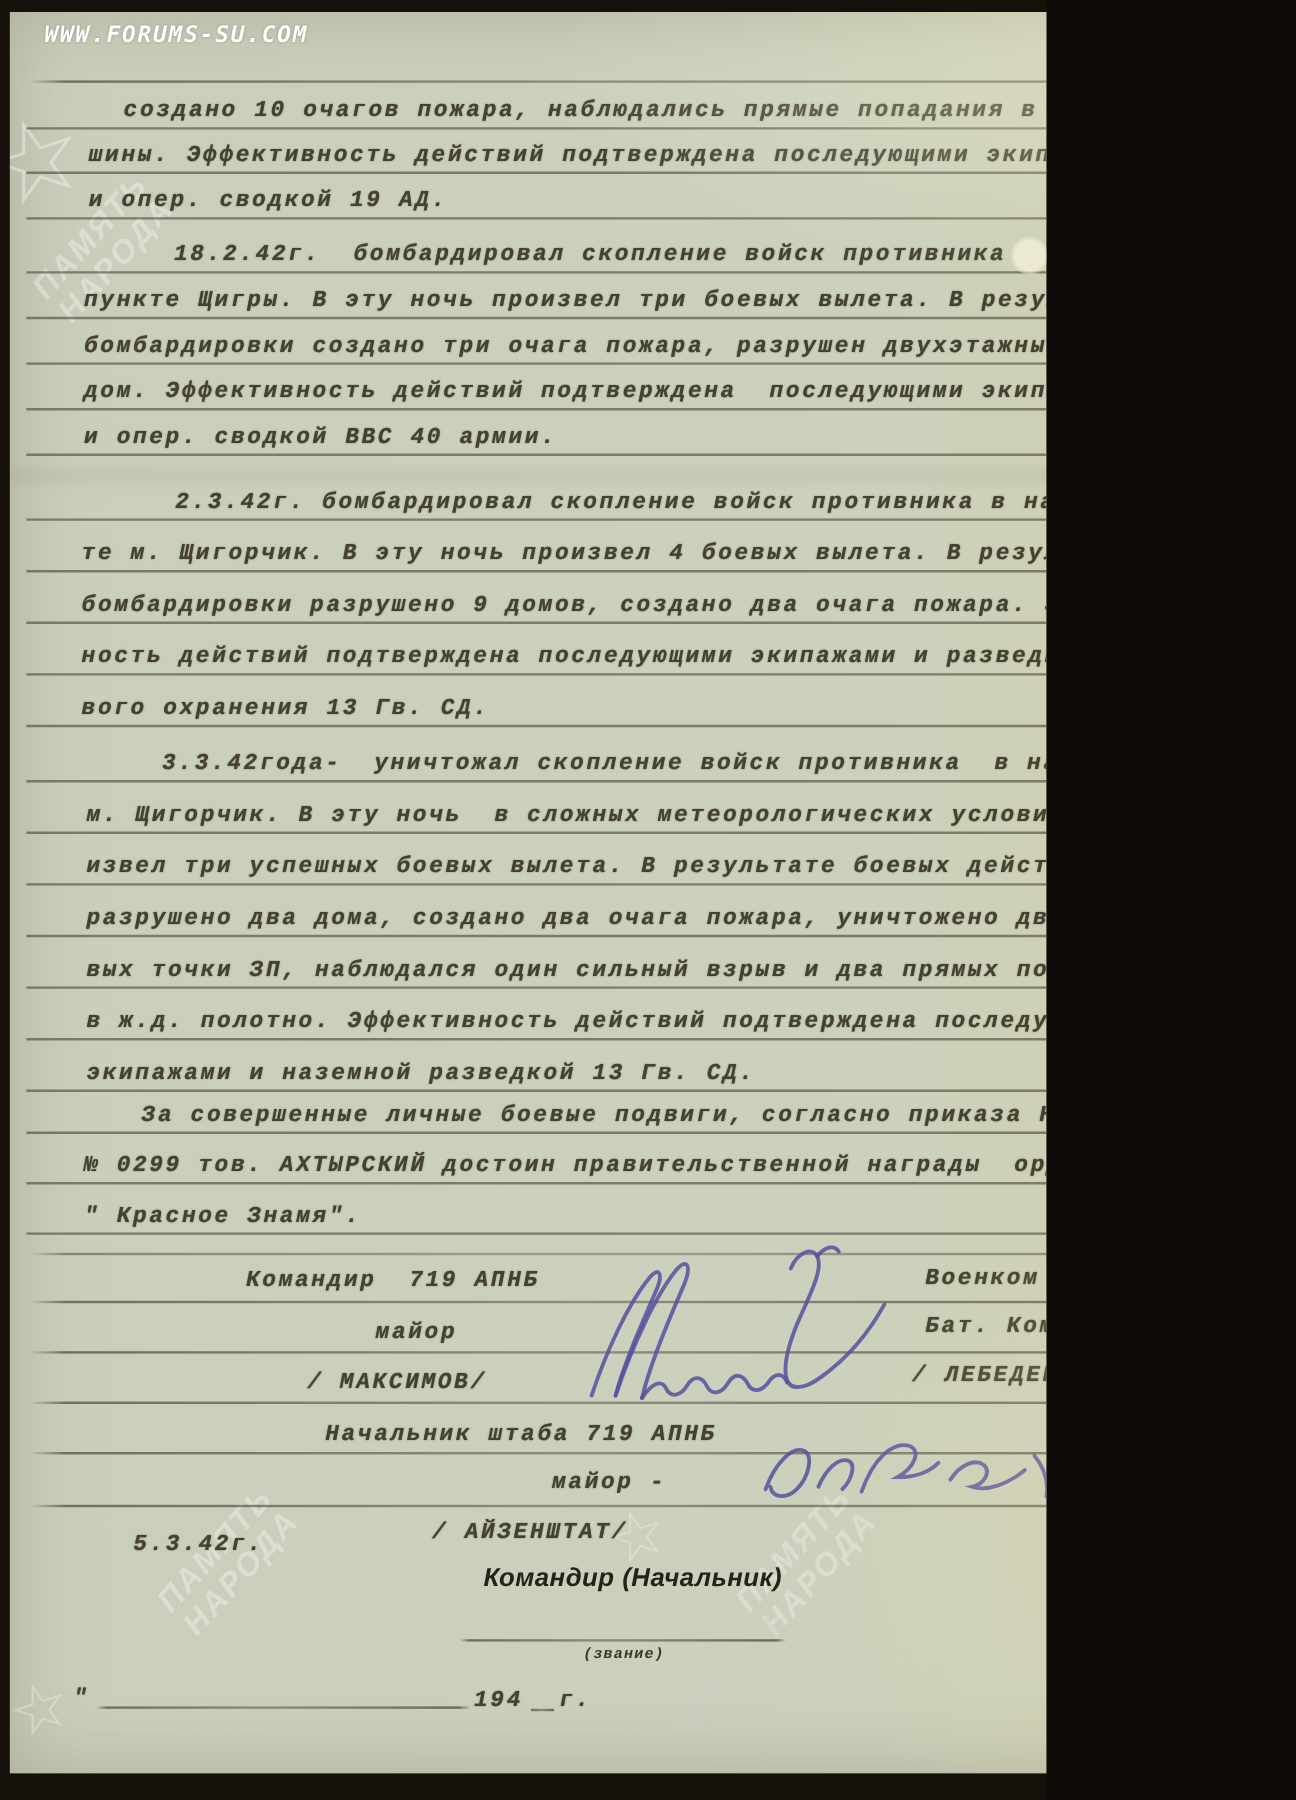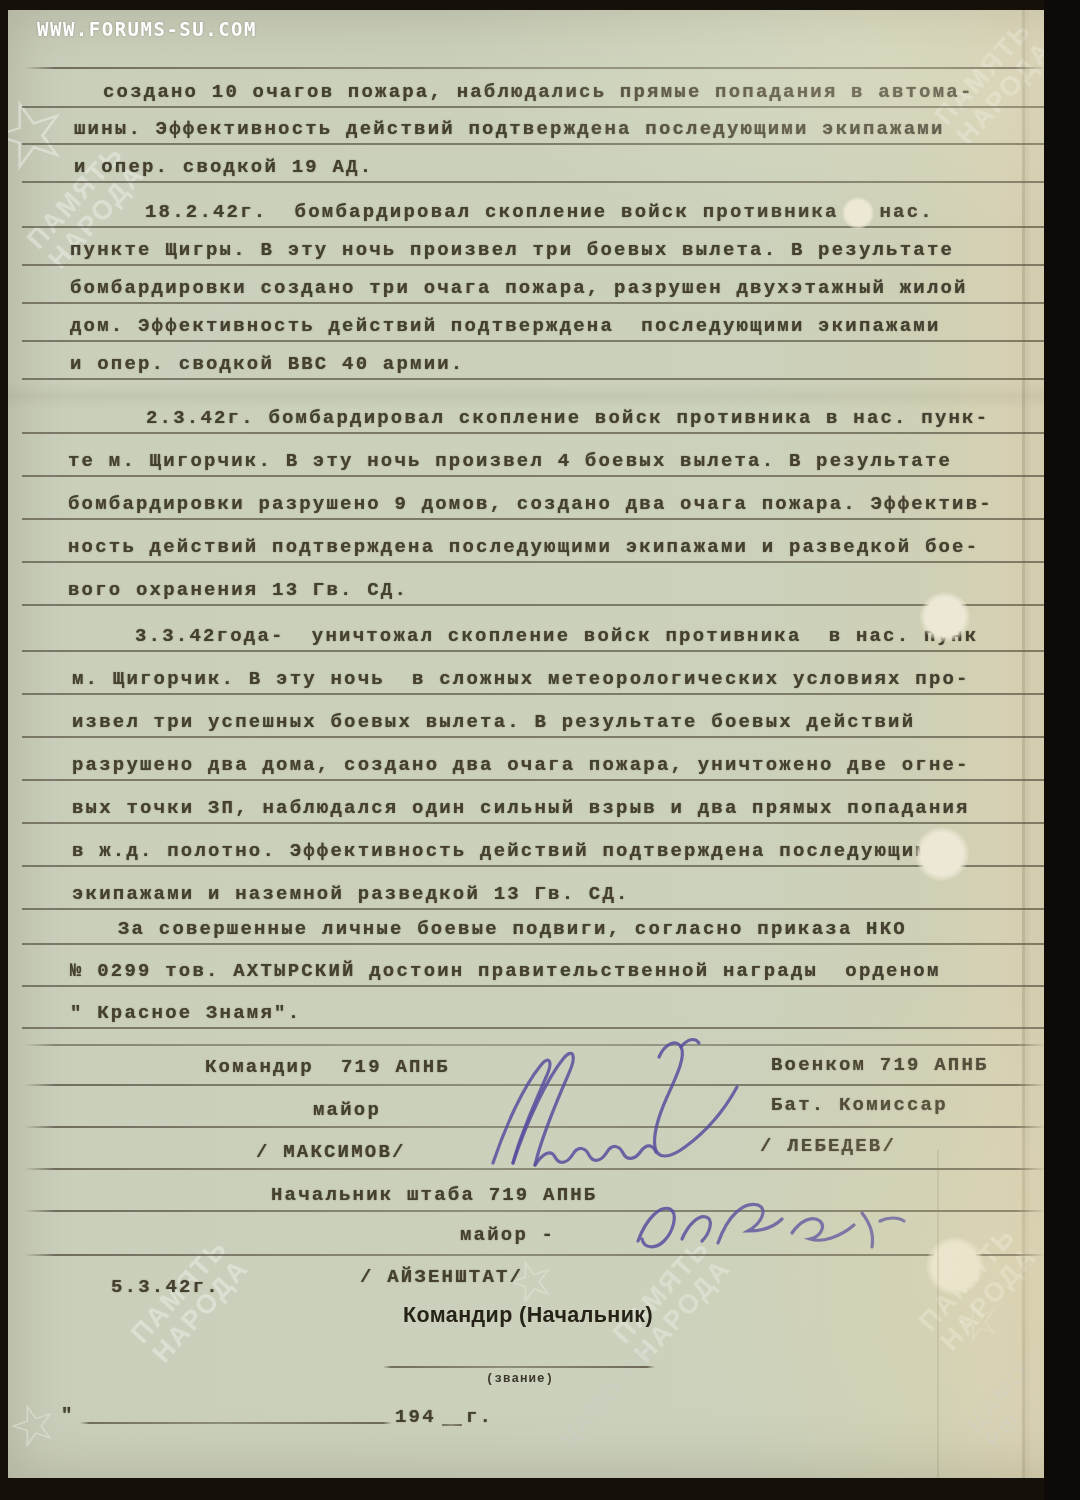--- a/index.html
+++ b/index.html
@@ -1,17 +1,17 @@
 <!DOCTYPE html>
 <html><head>
 <meta charset="utf-8">
 <style>
   html,body{margin:0;padding:0;background:#0d0a07;}
-  .scan{position:relative;width:1044px;height:1500px;background:#16110b;overflow:hidden;
-        font-family:"Liberation Sans",sans-serif;}
+  .scan{position:relative;width:872px;height:1500px;background:#16110b;overflow:hidden;
+        font-family:"Liberation Sans",sans-serif;font-style:italic;}
   .paper{position:absolute;left:8px;top:10px;width:1058px;height:1468px;overflow:hidden;
          background:linear-gradient(to right,#c9cfbb 0%,#cbd1bb 70%,#cfd0b5 87%,#d7d1b4 95%,#dcd6b8 100%);
          box-shadow:inset 0 0 60px rgba(90,80,55,.25);}
   .sheen{position:absolute;inset:0;pointer-events:none;background:
      radial-gradient(ellipse 620px 280px at 82% 2%, rgba(233,231,204,.38), transparent 70%),
      radial-gradient(ellipse 520px 420px at 96% 86%, rgba(228,218,178,.33), transparent 70%),
      linear-gradient(to bottom, rgba(0,0,0,0) 25.4%, rgba(95,85,60,.07) 26.3%, rgba(0,0,0,0) 27.2%);}
   
   .para{position:absolute;left:14px;width:1028px;}
   .tline{height:var(--lh);box-sizing:border-box;border-bottom:2px solid rgba(60,52,38,.55);

